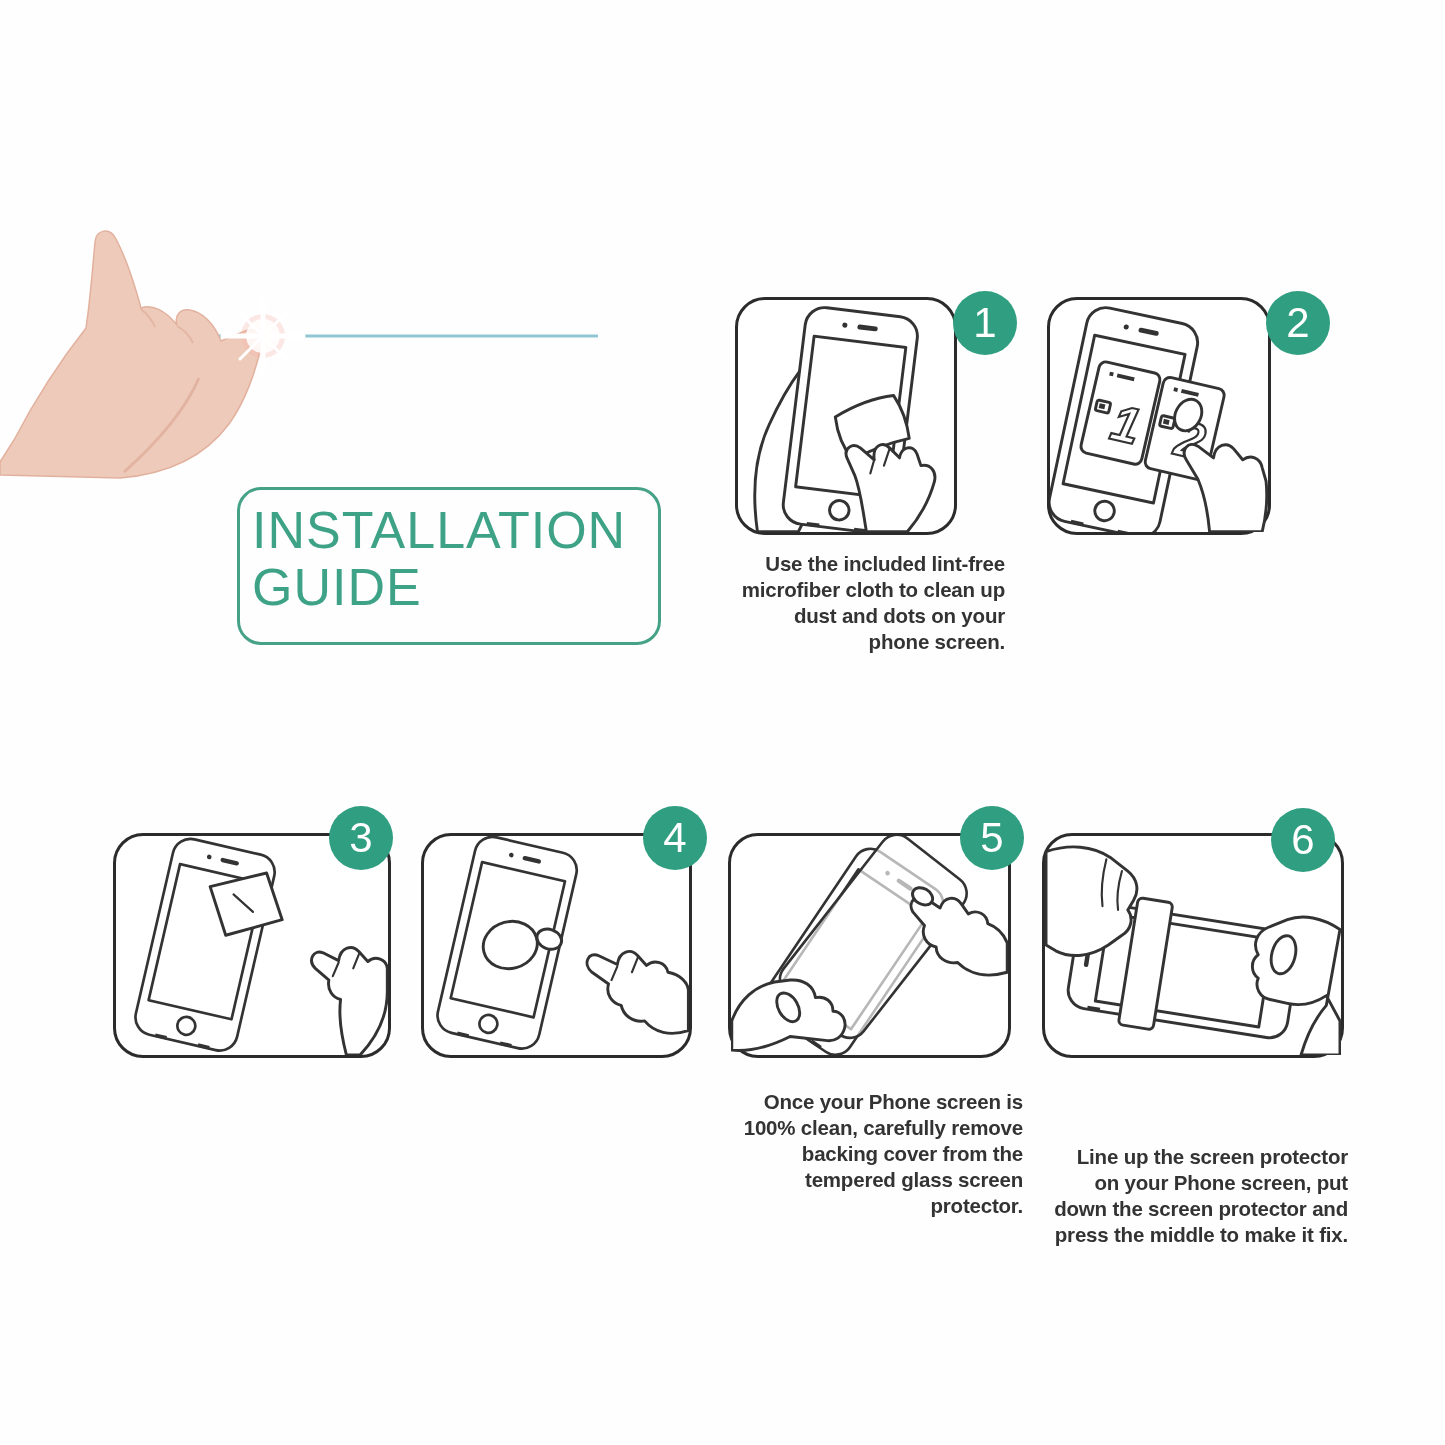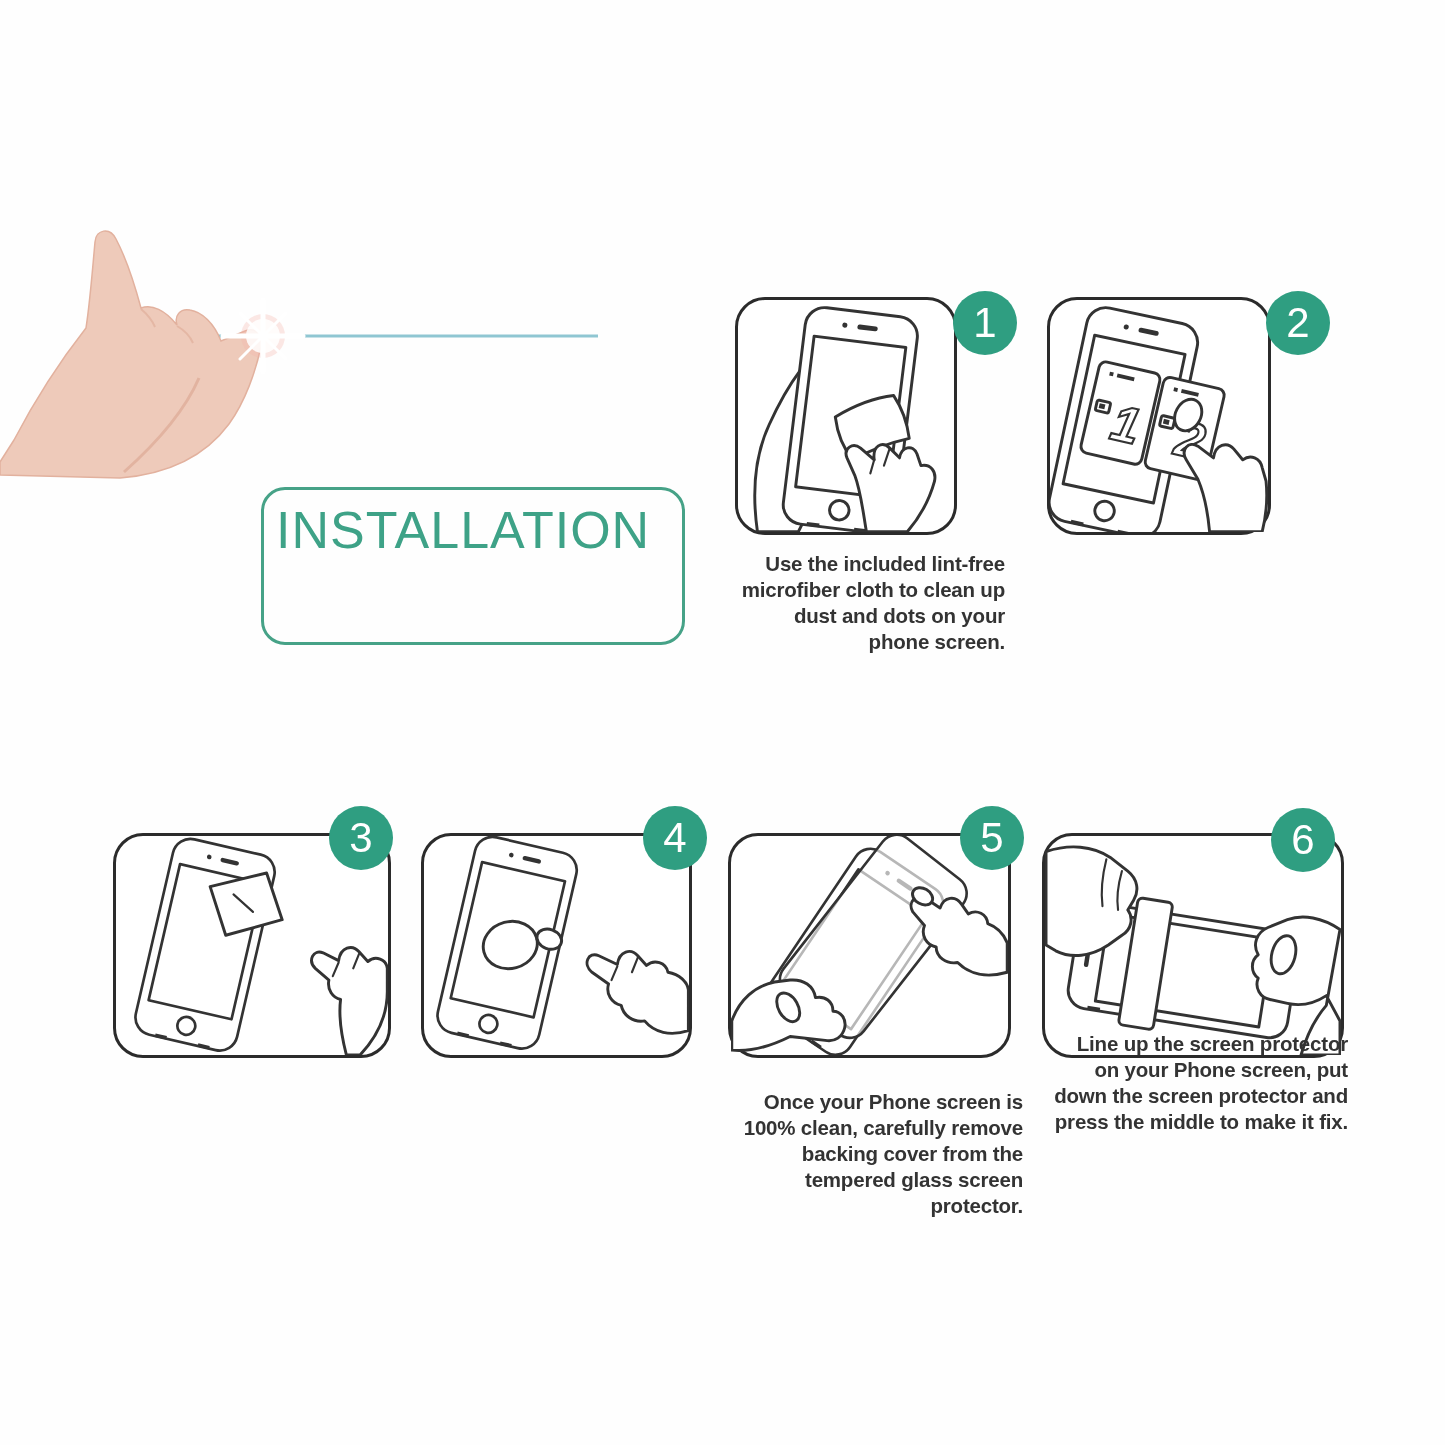--- a/index.html
+++ b/index.html
@@ -2,21 +2,21 @@
 <html><head>
 <meta charset="utf-8">
 <style>
   html,body{margin:0;padding:0;background:#fff;}
   .page{position:relative;width:1445px;height:1445px;background:#fefefe;overflow:hidden;
         font-family:"Liberation Sans",sans-serif;}
   .hand-photo{position:absolute;left:0;top:140px;}
   .title-box{position:absolute;left:237px;top:487px;width:424px;height:158px;
              border:3px solid #46a287;border-radius:24px;box-sizing:border-box;
              color:#3ea287;font-size:52px;line-height:1.1;padding:12px 0 0 12px;
-             letter-spacing:1px;font-weight:400;margin-left:24px;}
+             letter-spacing:1px;font-weight:400;}
   .card{position:absolute;border:3px solid #2b2b2b;border-radius:30px;background:#fff;box-sizing:border-box;}
   .card svg{display:block;width:100%;height:100%;}
   .s1{left:735px;top:297px;width:222px;height:238px}
   .s2{left:1047px;top:297px;width:224px;height:238px}
   .s3{left:113px;top:833px;width:278px;height:225px}
   .s4{left:421px;top:833px;width:271px;height:225px}
   .s5{left:728px;top:833px;width:283px;height:225px}
   .s6{left:1042px;top:833px;width:302px;height:225px}
   .badge{position:absolute;width:64px;height:64px;border-radius:50%;background:#2f9e81;
          color:#fff;display:flex;align-items:center;justify-content:center;
@@ -24,21 +24,21 @@
   .b1{left:953px;top:291px}.b2{left:1266px;top:291px}
   .b3{left:329px;top:806px}.b4{left:643px;top:806px}
   .b5{left:960px;top:806px}.b6{left:1271px;top:808px}
   .caption{position:absolute;font-size:20.5px;font-weight:700;color:#333;
            line-height:1.27;letter-spacing:-0.2px;text-align:right;}
   .c1{left:737px;top:551px;width:268px}
   .c2{left:1068px;top:550px;width:272px}
   .c3{left:117px;top:1089px;width:282px}
   .c4{left:422px;top:1089px;width:282px}
   .c5{left:731px;top:1089px;width:292px}
-  .c6{left:1048px;top:1031px;width:300px}
+  .c6{left:1048px;top:1144px;width:300px}
   .ln{stroke:#333;fill:#fff;stroke-width:3;stroke-linejoin:round;stroke-linecap:round;}
   .ln2{stroke:#333;fill:none;stroke-width:2.2;stroke-linecap:round;}
 </style>
 </head>
 <body>
 
 <div class="page">
 
   
   <svg width="0" height="0">
@@ -83,20 +83,21 @@
         <line x1="240" y1="173" x2="286" y2="219" stroke-width="3"></line>
         <line x1="286" y1="173" x2="240" y2="219" stroke-width="3"></line>
       </g>
       <circle cx="263" cy="196" r="5" fill="#fff"></circle>
     </g>
   </svg>
 
   
   <div class="title-box">
     <div>INSTALLATION</div>
+    <div>GUIDE</div>
   </div>
 
   
   <div class="card s1">
     <svg viewBox="0 0 222 238">
       <path class="ln" d="M20,238 C14,196 18,158 32,128 C41,108 52,88 64,72 C69,64 79,67 77,76
            L70,104 C77,112 81,124 81,138 L80,176 C79,200 72,220 62,238 Z"></path>
       <g transform="translate(56,10) rotate(7,59,113)">
           <use href="#phP"></use>
         </g>

